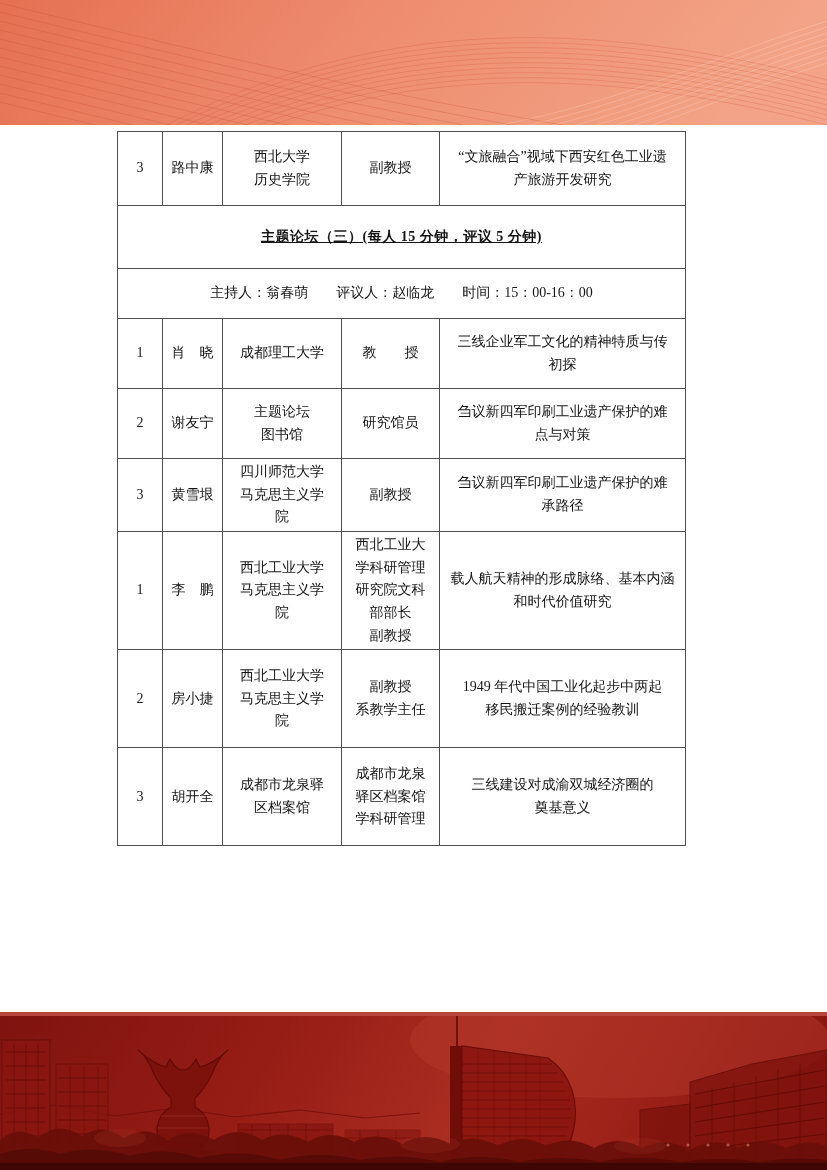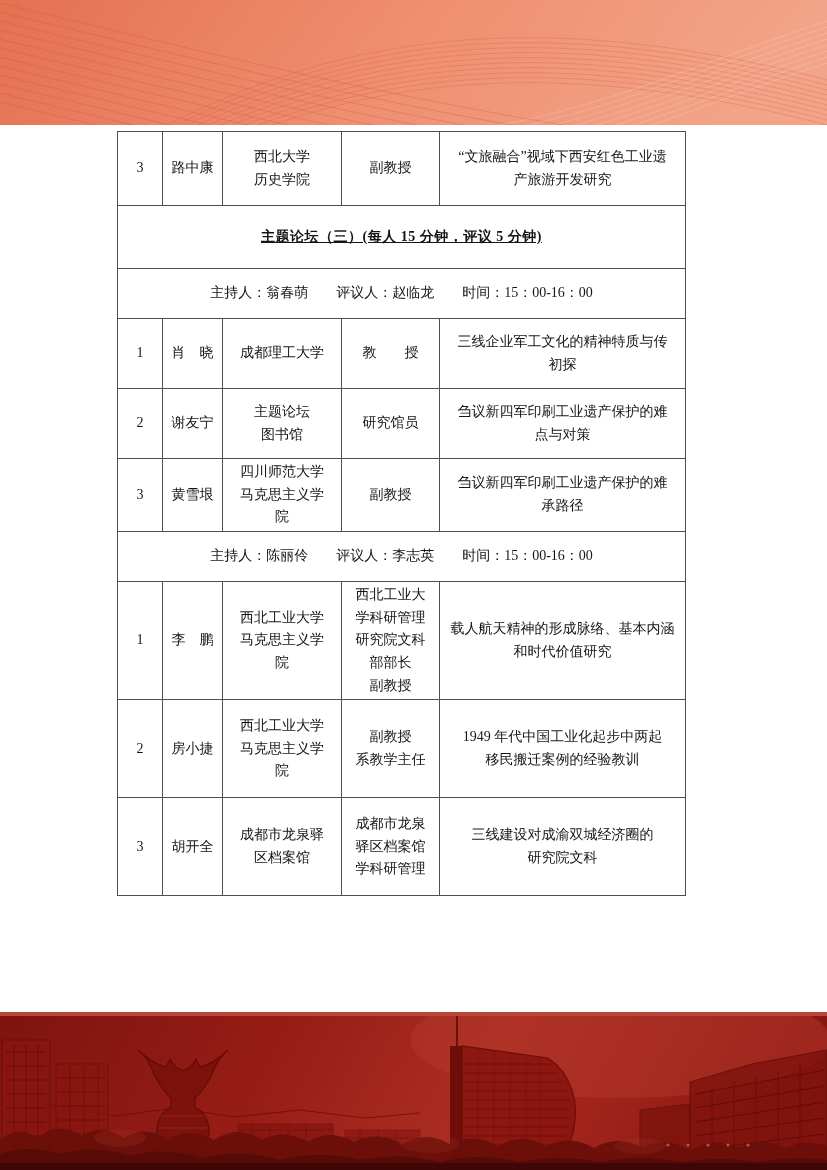--- a/index.html
+++ b/index.html
@@ -176,23 +176,20 @@
           <td>3</td>
           <td>黄雪垠</td>
           <td>四川师范大学
 马克思主义学
 院</td>
           <td>副教授</td>
           <td class="topic-cell">刍议新四军印刷工业遗产保护的难
 承路径</td>
         </tr>
 
-        <tr class="rh-mod">
-          <td colspan="5" class="moderator-cell">主持人：陈丽伶　　评议人：李志英　　时间：15：00-16：00</td>
-        </tr>
 
         <tr class="rh-102">
           <td>1</td>
           <td>李　鹏</td>
           <td>西北工业大学
 马克思主义学
 院</td>
           <td>西北工业大
 学科研管理
 研究院文科
@@ -214,21 +211,21 @@
         </tr>
         <tr class="rh-98">
           <td>3</td>
           <td>胡开全</td>
           <td>成都市龙泉驿
 区档案馆</td>
           <td>成都市龙泉
 驿区档案馆
 学科研管理</td>
           <td class="topic-cell">三线建设对成渝双城经济圈的
-研究院文科</td>
+奠基意义</td>
         </tr>
 
 
       </tbody>
     </table>
   </div>
 
   <div class="footer-photo">
     <svg viewBox="0 0 827 158" preserveAspectRatio="none">
       <defs>

